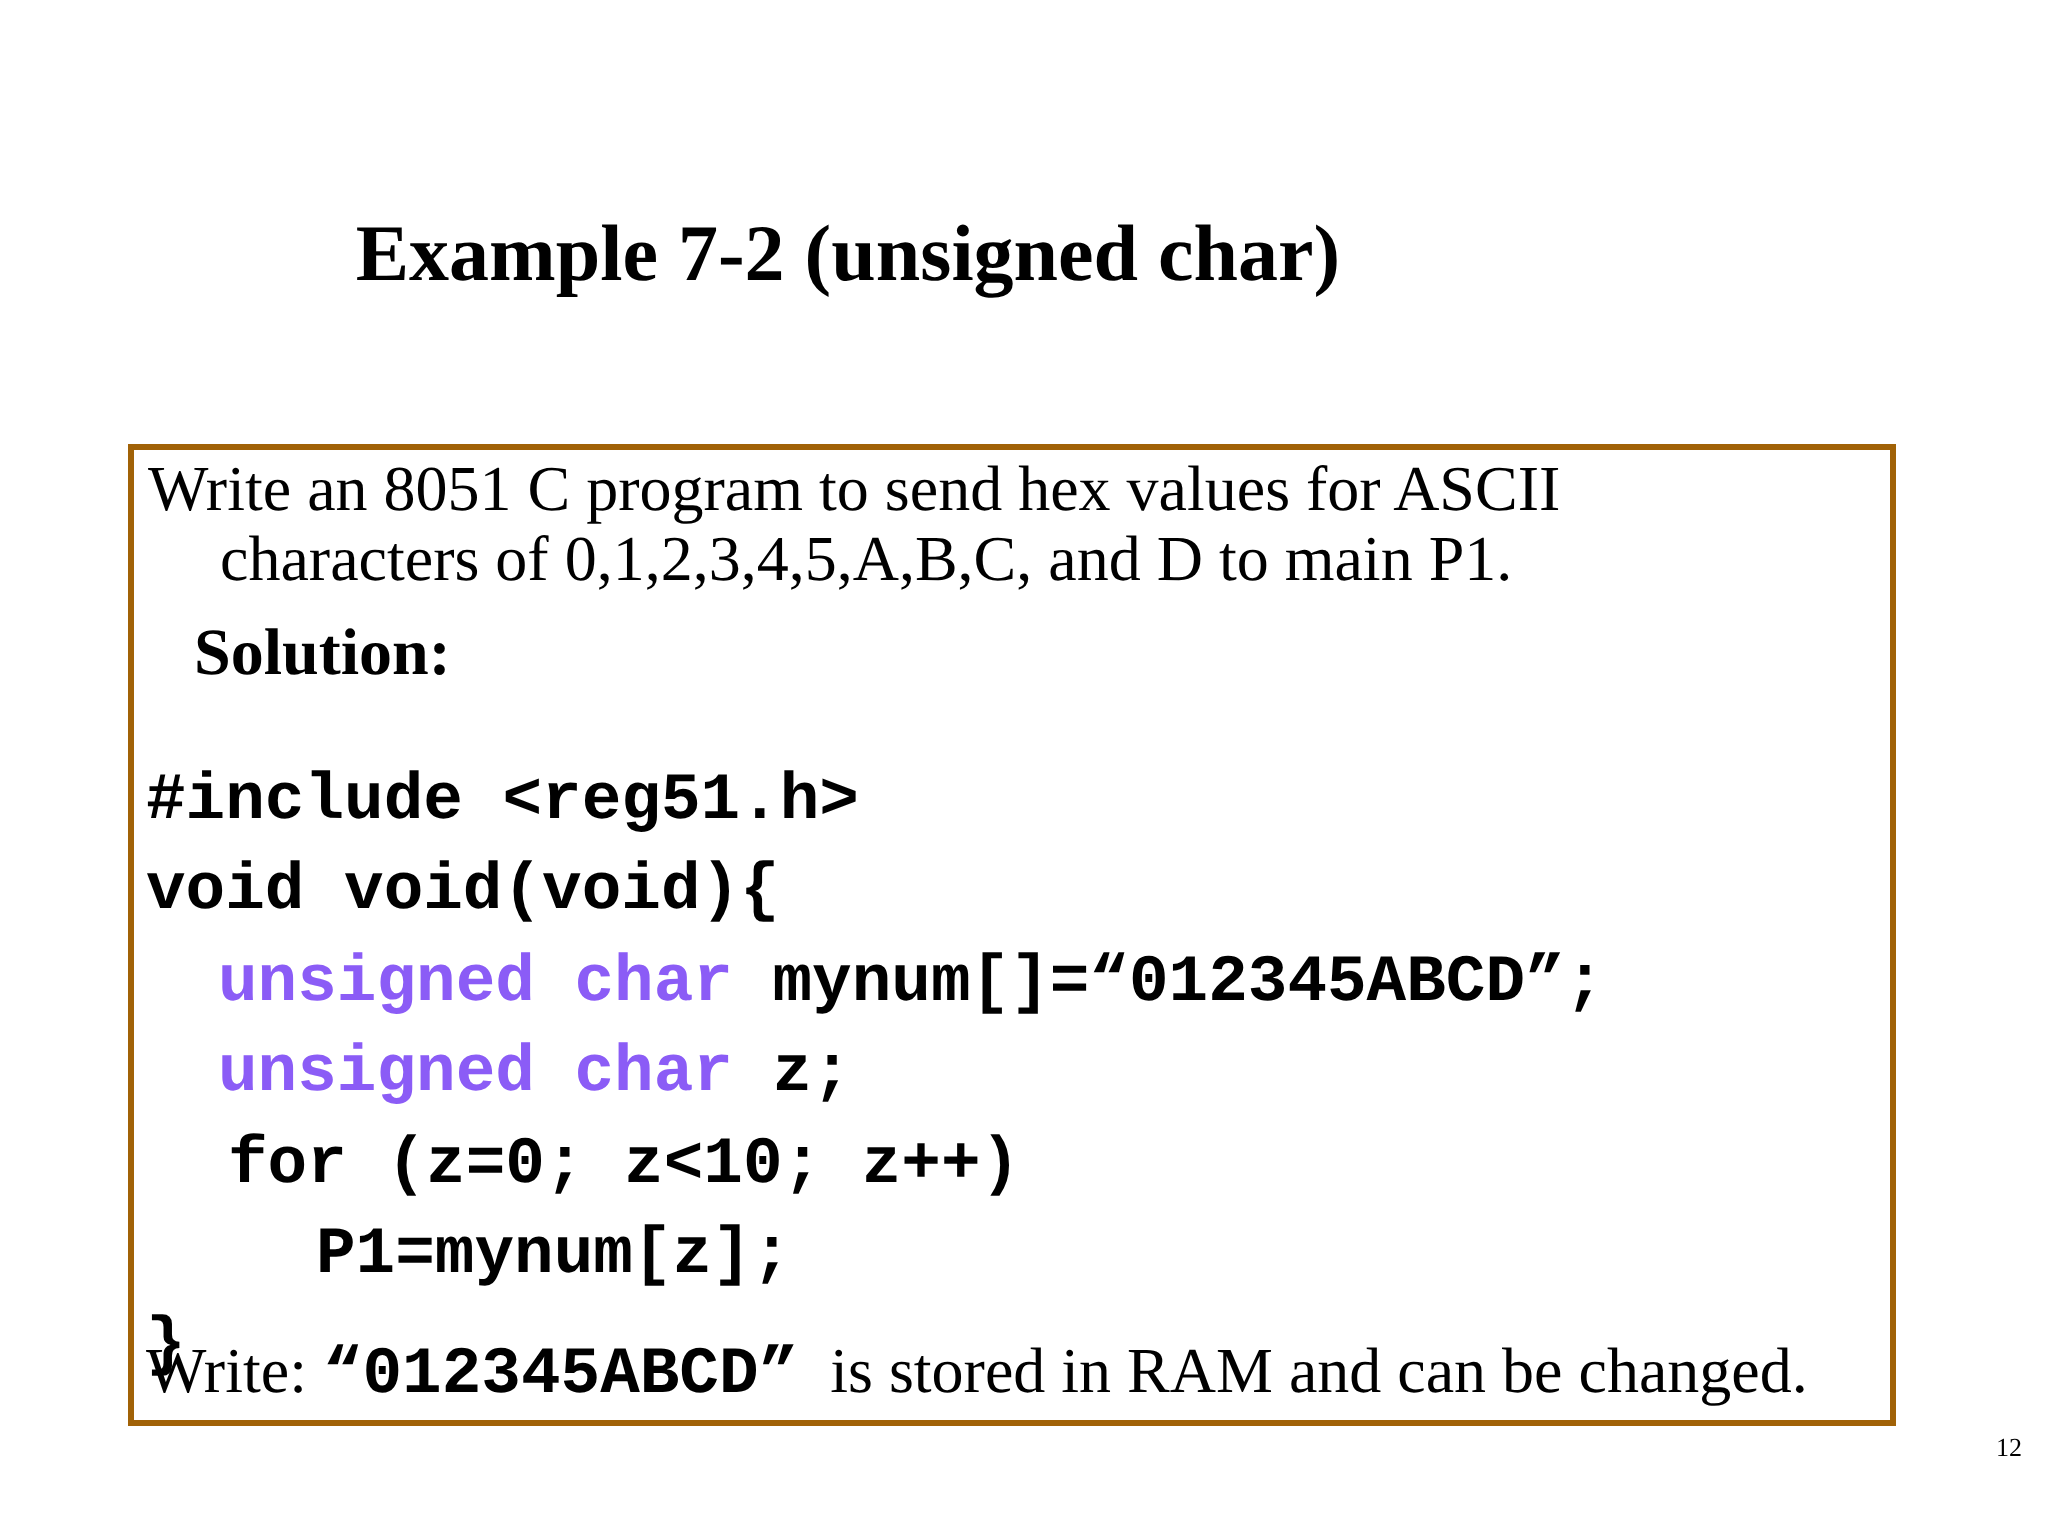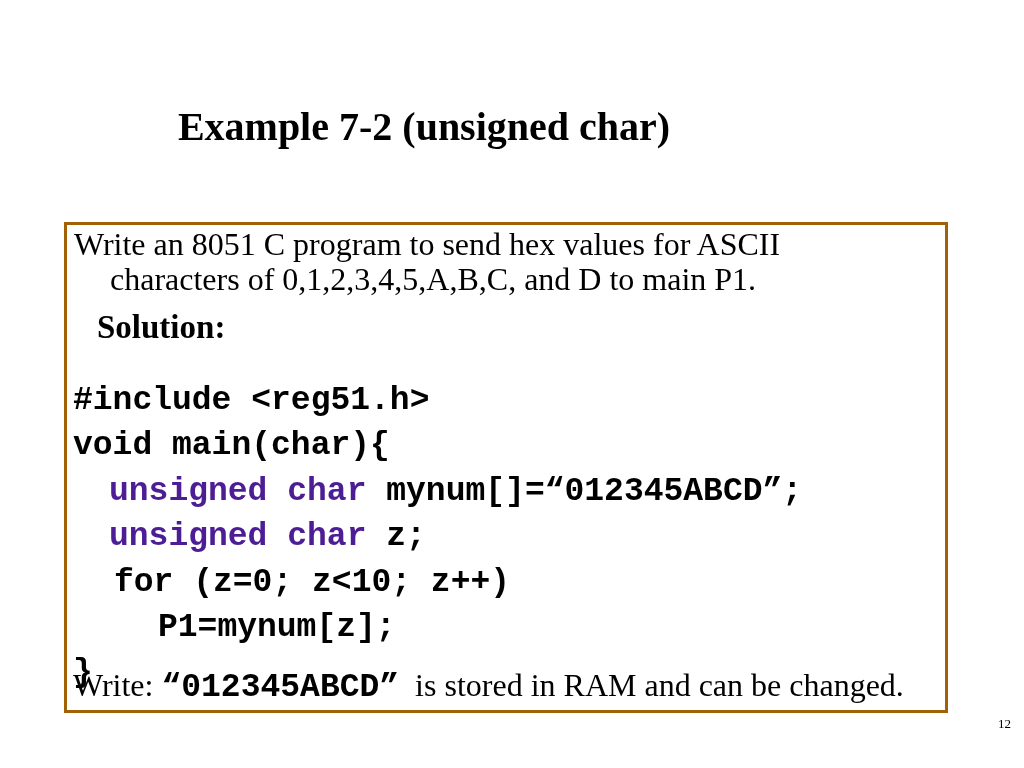--- a/index.html
+++ b/index.html
@@ -49,21 +49,21 @@
     font-size: 33px;
     font-weight: bold;
   }
   .code {
     font-family: "Liberation Mono", monospace;
     font-weight: bold;
     font-size: 33px;
     margin-top: 30px;
   }
   .kw {
-    color: #4c1d95;
+    color: #8b5cf6;
   }
   .note-code {
     font-family: "Liberation Mono", monospace;
     font-weight: bold;
     font-size: 33px;
   }
   .page-num {
     position: absolute;
     top: 716px;
     right: 13px;
@@ -81,21 +81,21 @@
   <div class="content-box">
 
     <div class="line serif-text" style="top:2px; left:7px;">Write an 8051 C program to send hex values for ASCII</div>
 
     <div class="line serif-text" style="top:37px; left:43px;">characters of 0,1,2,3,4,5,A,B,C, and D to main P1.</div>
 
     <div class="line serif-bold" style="top:84px; left:6px;margin-left:24px;">Solution:</div>
 
     <div class="line code" style="top:128px; left:6px;">#include &lt;reg51.h&gt;</div>
 
-    <div class="line code" style="top:173px; left:6px;">void main(char){</div>
+    <div class="line code" style="top:173px; left:6px;">void void(void){</div>
 
     <div class="line code" style="top:219px; left:42px;"><span class="kw">unsigned char</span><span> mynum[]=“012345ABCD”;</span></div>
 
     <div class="line code" style="top:264px; left:42px;"><span class="kw">unsigned char</span><span> z;</span></div>
 
     <div class="line code" style="top:310px; left:47px;">for (z=0; z&lt;10; z++)</div>
 
     <div class="line code" style="top:355px; left:91px;">P1=mynum[z];</div>
 
     <div class="line code" style="top:400px; left:6px;">}</div>

